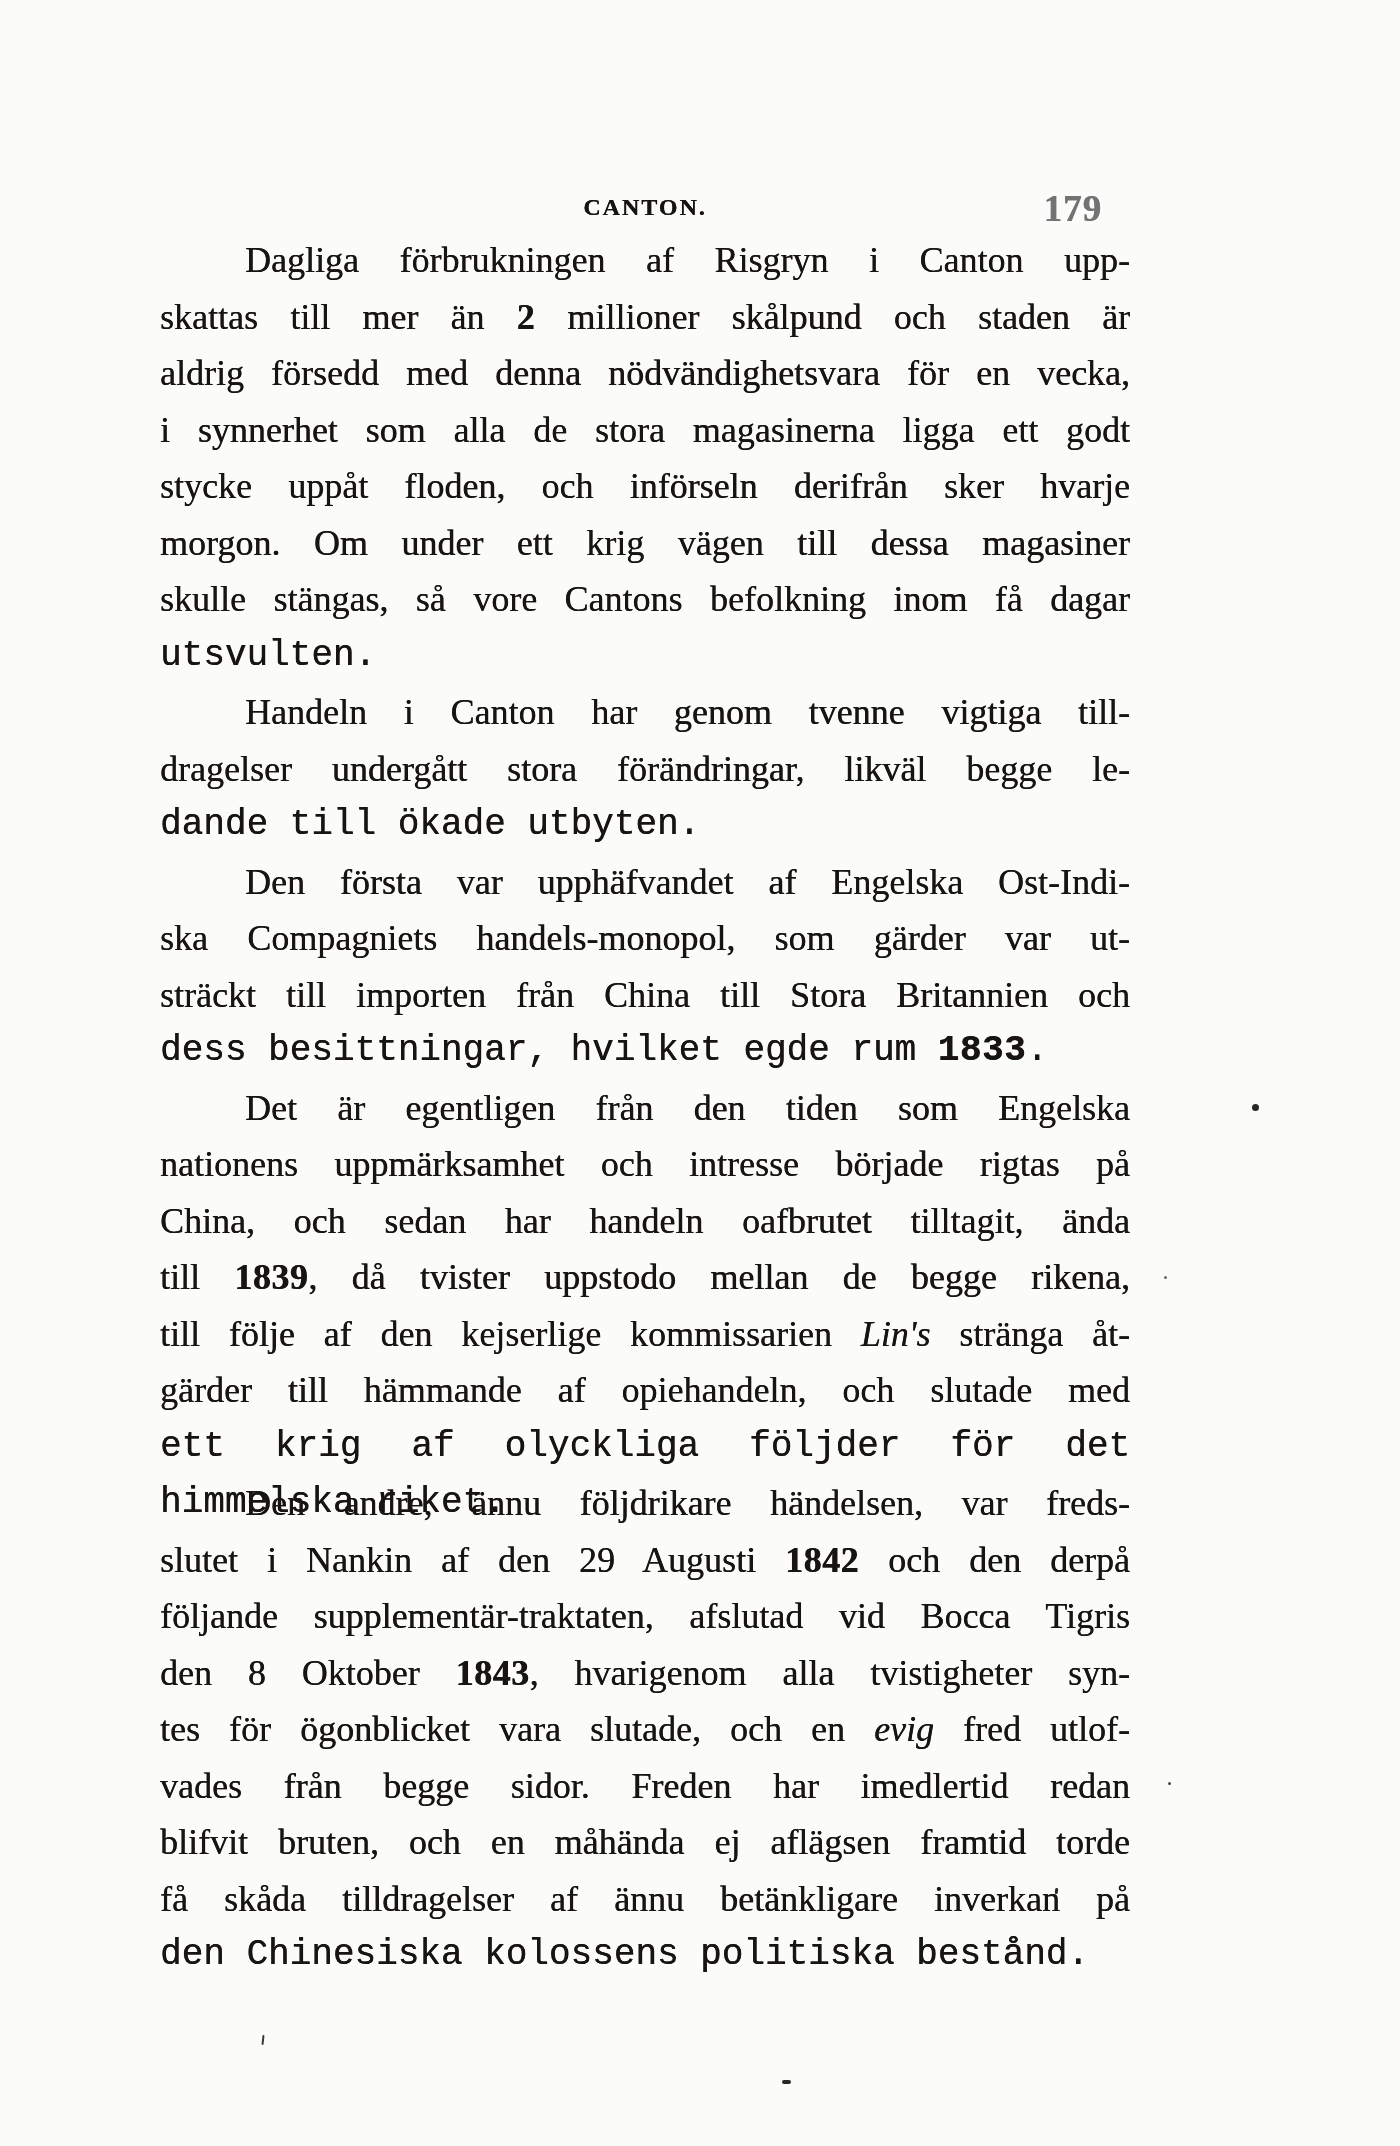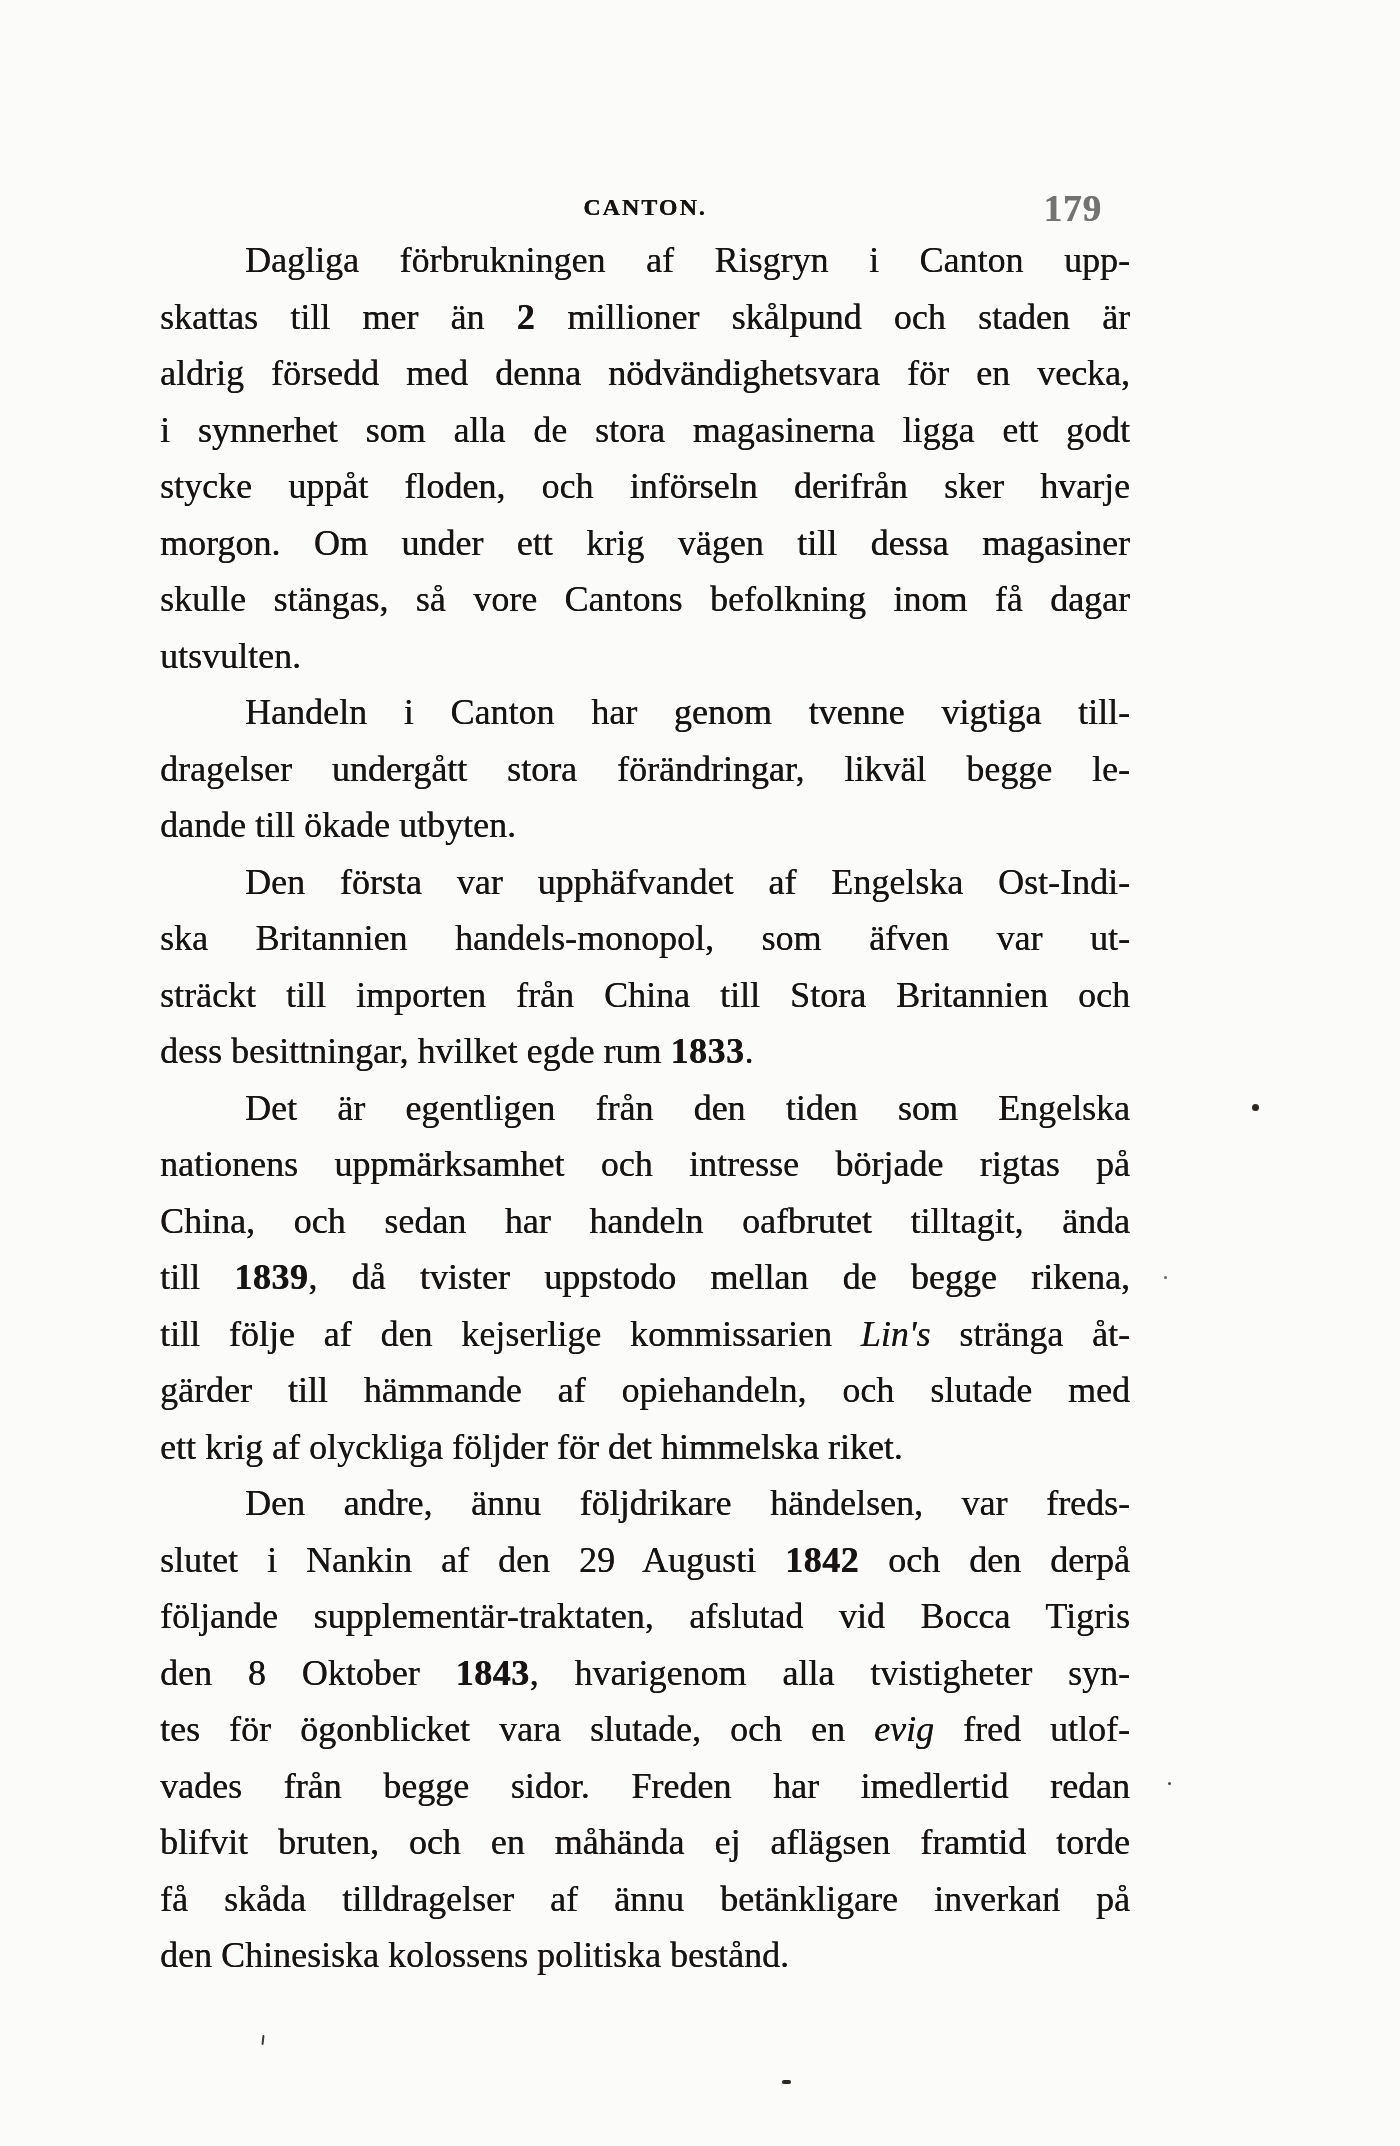--- a/index.html
+++ b/index.html
@@ -54,21 +54,21 @@
     line-height: 56.5px;
     text-shadow: 0.35px 0.25px 0 currentColor;
   }
   .line {
     height: 56.5px;
     text-align: justify;
     text-align-last: justify;
     white-space: normal;
   }
   .line.indent { text-indent: 85px; }
-  .line.last { text-align-last: left; }
+  .line.last { text-align-last: left; font-family: Liberation Mono, monospace; }
   .b { font-weight: bold; letter-spacing: 0.5px; }
   .i { font-style: italic; }
   
   .speck {
     position: absolute;
     background: #2a2622;
   }
   .speck.round { border-radius: 50%; }
 </style>
 </head>
@@ -87,21 +87,21 @@
       <div class="line"><span>aldrig försedd med denna nödvändighetsvara för en vecka,</span></div>
       <div class="line"><span>i synnerhet som alla de stora magasinerna ligga ett godt</span></div>
       <div class="line"><span>stycke uppåt floden, och införseln derifrån sker hvarje</span></div>
       <div class="line"><span>morgon. Om under ett krig vägen till dessa magasiner</span></div>
       <div class="line"><span>skulle stängas, så vore Cantons befolkning inom få dagar</span></div>
       <div class="line last"><span>utsvulten.</span></div>
       <div class="line indent"><span>Handeln i Canton har genom tvenne vigtiga till-</span></div>
       <div class="line"><span>dragelser undergått stora förändringar, likväl begge le-</span></div>
       <div class="line last"><span>dande till ökade utbyten.</span></div>
       <div class="line indent"><span>Den första var upphäfvandet af Engelska Ost-Indi-</span></div>
-      <div class="line"><span>ska Britannien handels-monopol, som äfven var ut-</span></div>
+      <div class="line"><span>ska Compagniets handels-monopol, som gärder var ut-</span></div>
       <div class="line"><span>sträckt till importen från China till Stora Britannien och</span></div>
       <div class="line last"><span>dess besittningar, hvilket egde rum </span><span class="b">1833</span><span>.</span></div>
       <div class="line indent"><span>Det är egentligen från den tiden som Engelska</span></div>
       <div class="line"><span>nationens uppmärksamhet och intresse började rigtas på</span></div>
       <div class="line"><span>China, och sedan har handeln oafbrutet tilltagit, ända</span></div>
       <div class="line"><span>till </span><span class="b">1839</span><span>, då tvister uppstodo mellan de begge rikena,</span></div>
       <div class="line"><span>till följe af den kejserlige kommissarien </span><span class="i">Lin's</span><span> stränga åt-</span></div>
       <div class="line"><span>gärder till hämmande af opiehandeln, och slutade med</span></div>
       <div class="line last"><span>ett krig af olyckliga följder för det himmelska riket.</span></div>
       <div class="line indent"><span>Den andre, ännu följdrikare händelsen, var freds-</span></div>

